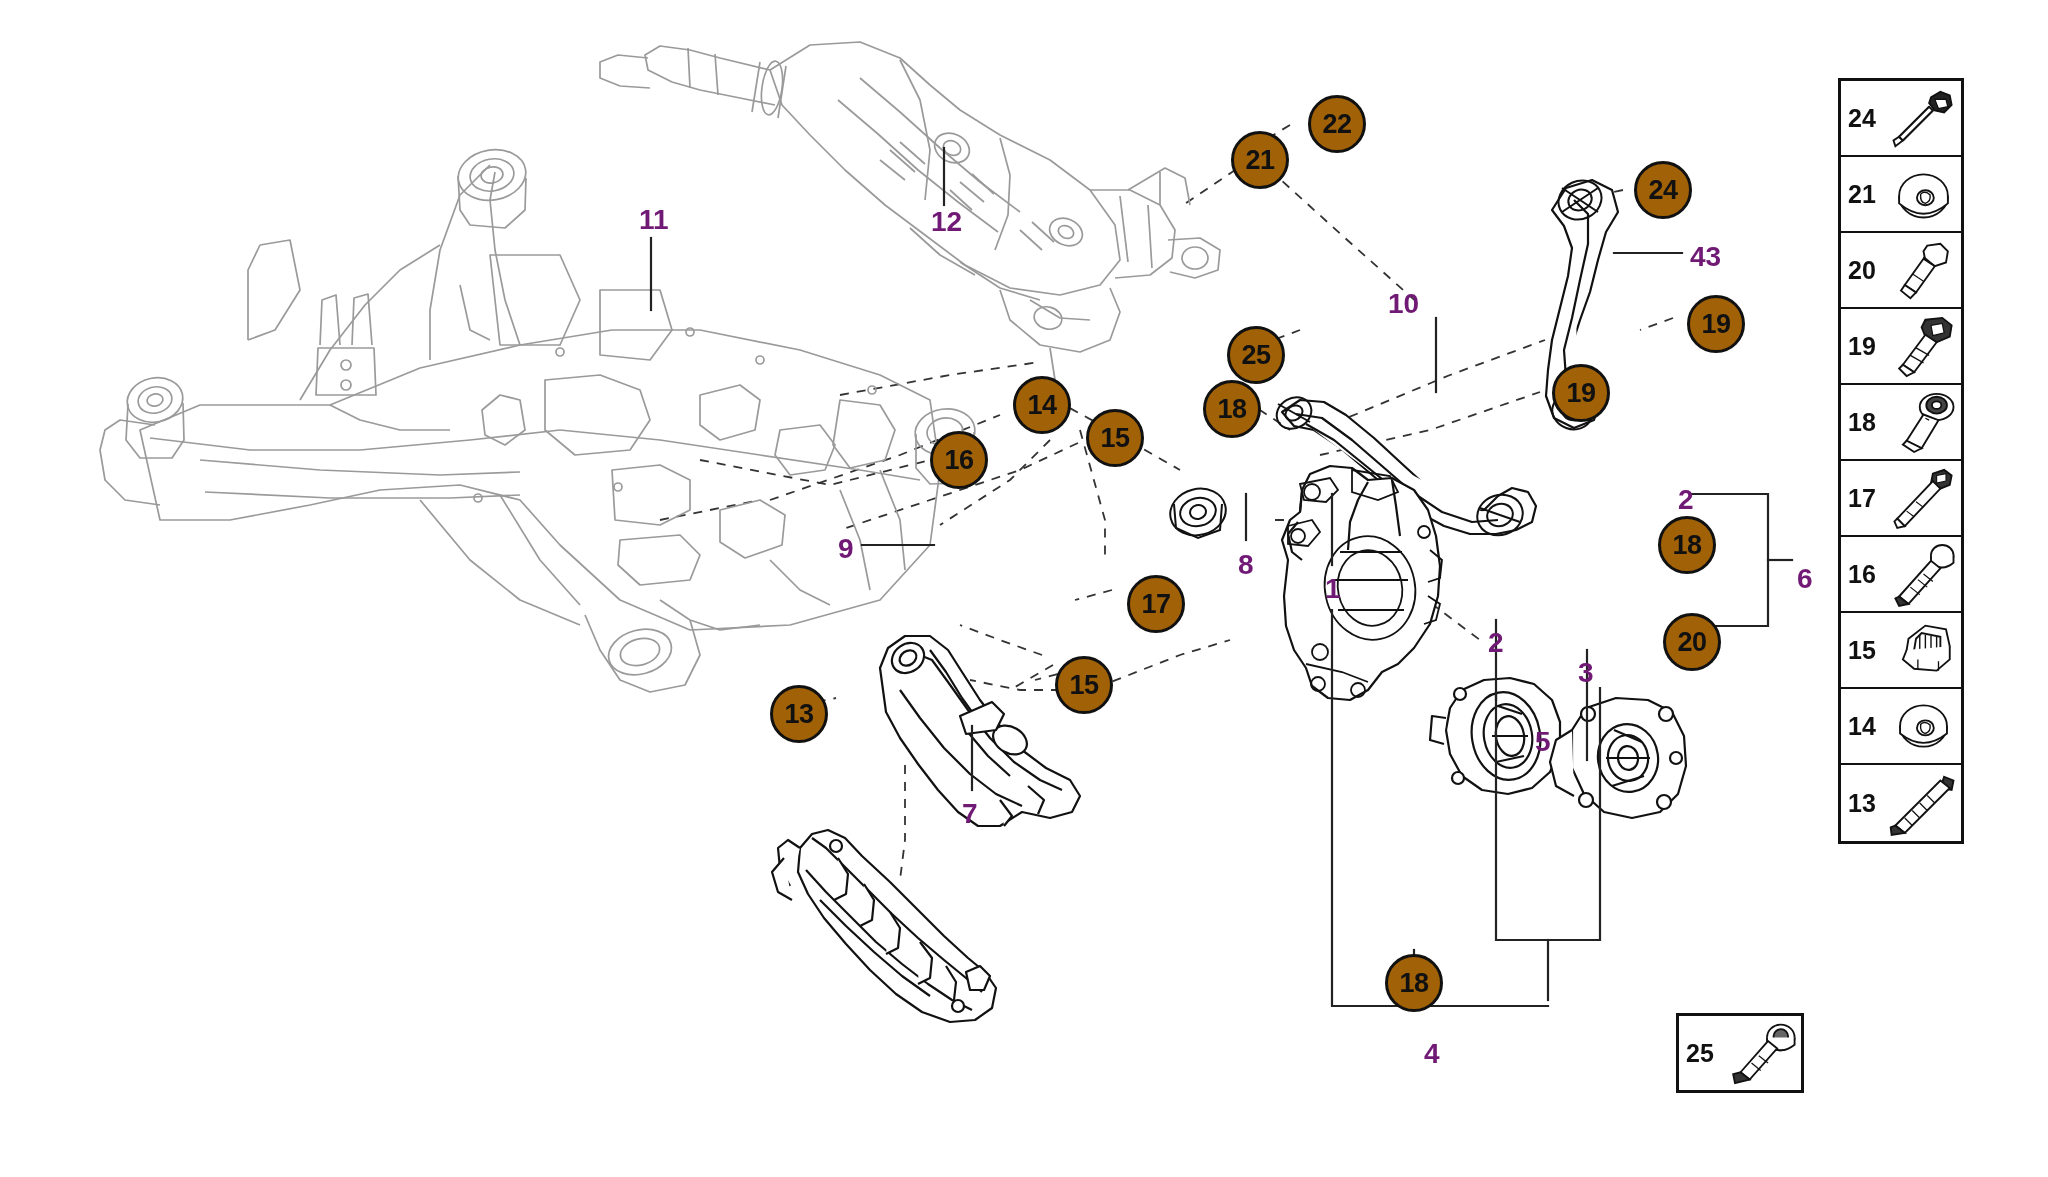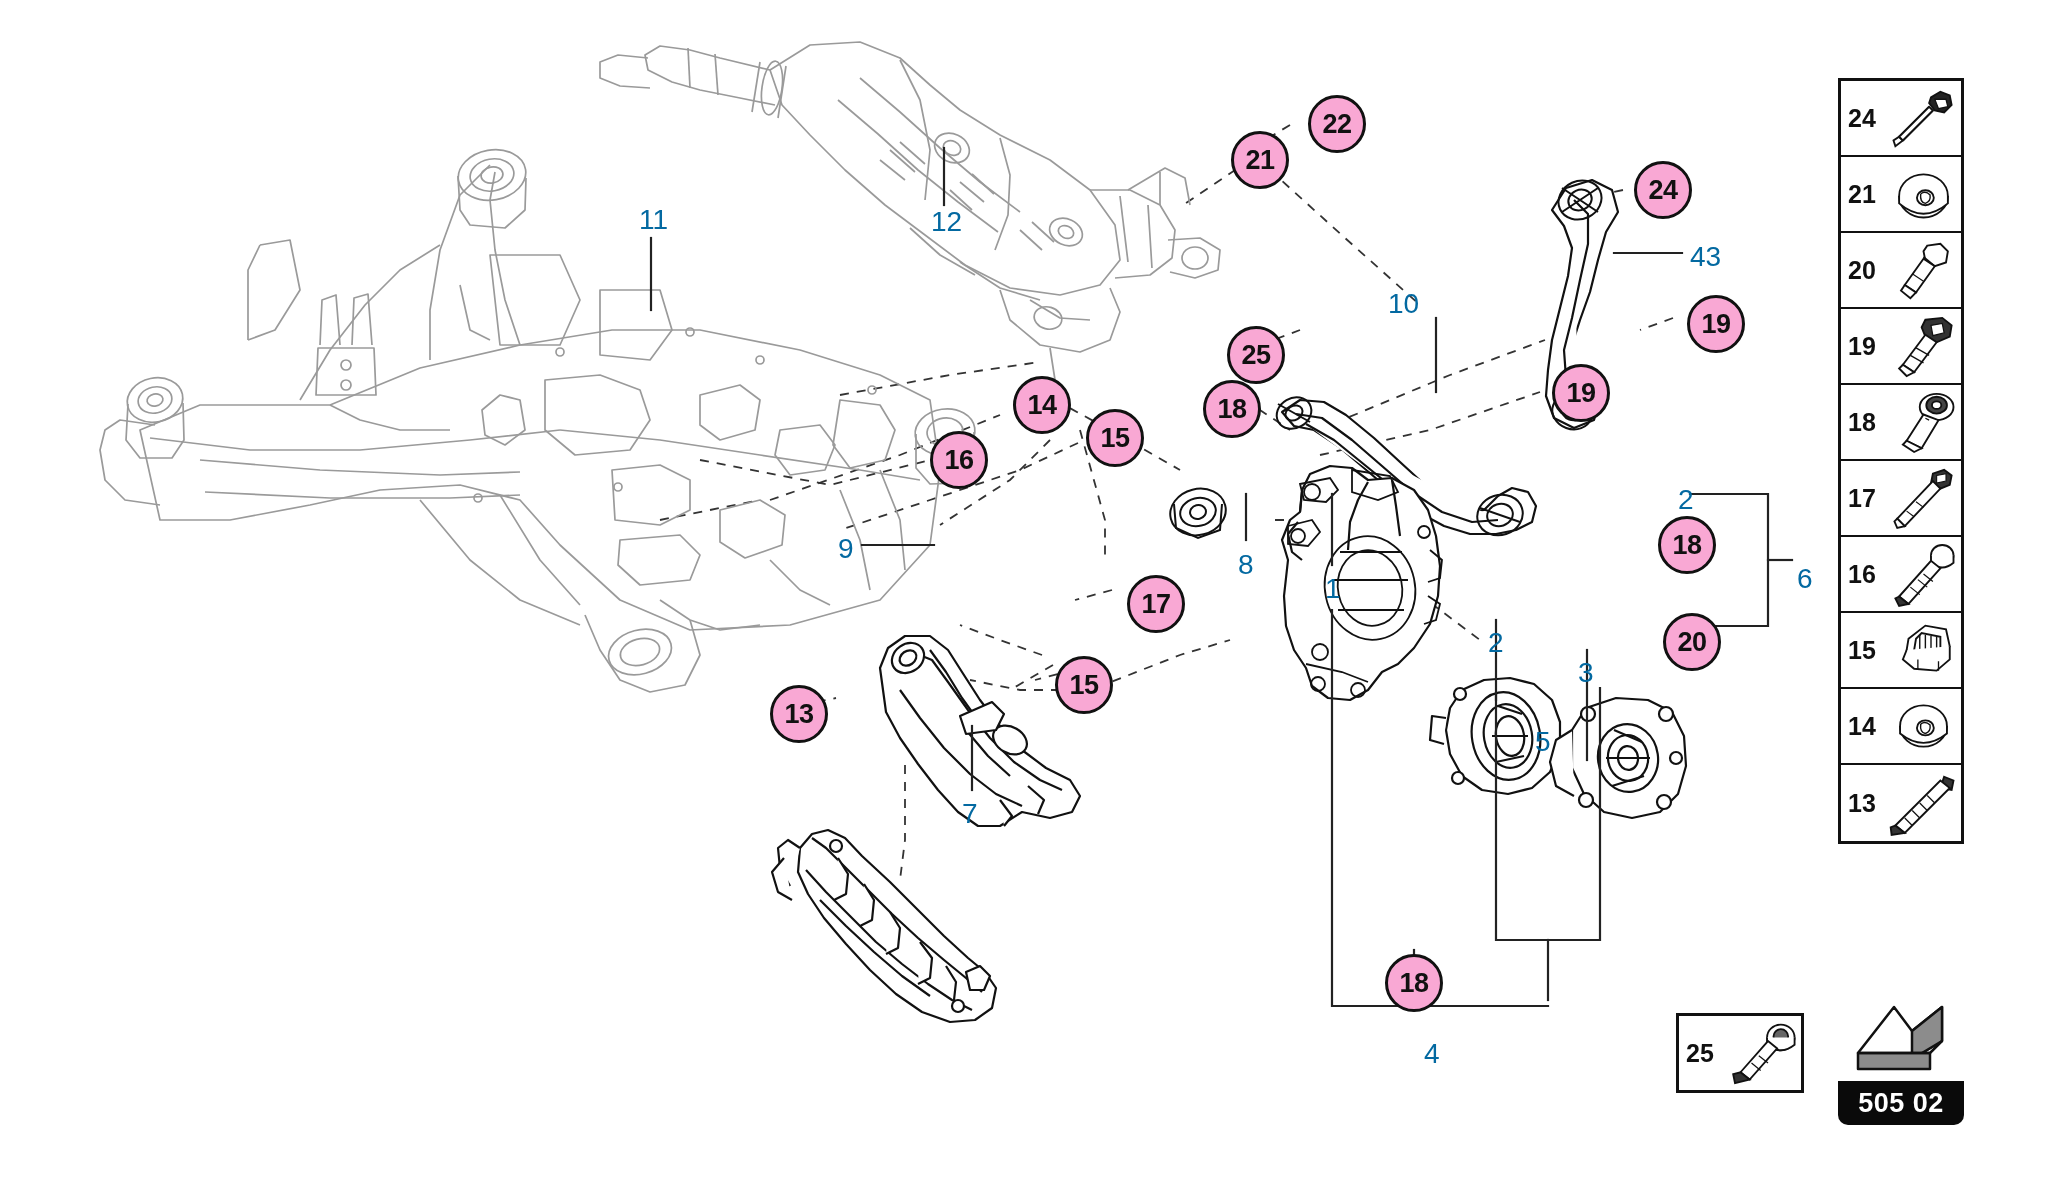--- a/index.html
+++ b/index.html
@@ -11,31 +11,31 @@
     height:1177px;
     background:#ffffff;
     overflow:hidden;
   }
   
   .bubble{
     position:absolute;
     width:58px;height:58px;
     border:3px solid #111;
     border-radius:50%;
-    background:#f9a8d4;
+    background:#a16207;
     display:flex;align-items:center;justify-content:center;
     font-size:27px;font-weight:bold;color:#111;
     line-height:1;
     box-sizing:border-box;
     letter-spacing:-0.5px;
   }
   
   .pnum{
     position:absolute;
-    font-size:28px;font-weight:normal;color:#0369a1;
+    font-size:28px;font-weight:bold;color:#701a75;
     line-height:1;
     white-space:nowrap;
   }
   
   #dash-layer, #art-layer, #bracket-layer{
     position:absolute;left:0;top:0;width:2048px;height:1177px;
     pointer-events:none;
   }
   
   #legend{
@@ -621,27 +621,14 @@
         <path d="M47 20 L47 28 Q62 40 77 28 L77 20" fill="#fff"></path>
         <path d="M18 58 L48 24 L58 32 L28 66 Z"></path>
         <path d="M18 58 L28 66 L12 70 L10 60 Z" fill="#333"></path>
         <path d="M30 48 L40 56" stroke-width="1.3"></path>
         <path d="M38 40 L48 48" stroke-width="1.3"></path>
       </g>
         </svg>
     </div>
   </div>
 
-  <div id="logo">
-    <div class="logo-art">
-      <svg viewBox="0 0 126 78" preserveAspectRatio="none">
-        <g stroke="#111" stroke-width="2.5" stroke-linejoin="round">
-          <path d="M20 50 L56 4 L74 28 L104 4 L104 38 L74 56 Z" fill="#fff"></path>
-          <path d="M74 28 L104 4 L104 38 L74 56 Z" fill="#8c8c8c"></path>
-          <path d="M20 50 L20 66 L92 66 L92 50 Z" fill="#8c8c8c"></path>
-          <path d="M20 50 L92 50 L104 38" fill="none"></path>
-        </g>
-      </svg>
-    </div>
-    <div class="logo-code">505 02</div>
-  </div>
 
 </div>
 
 </body></html>

